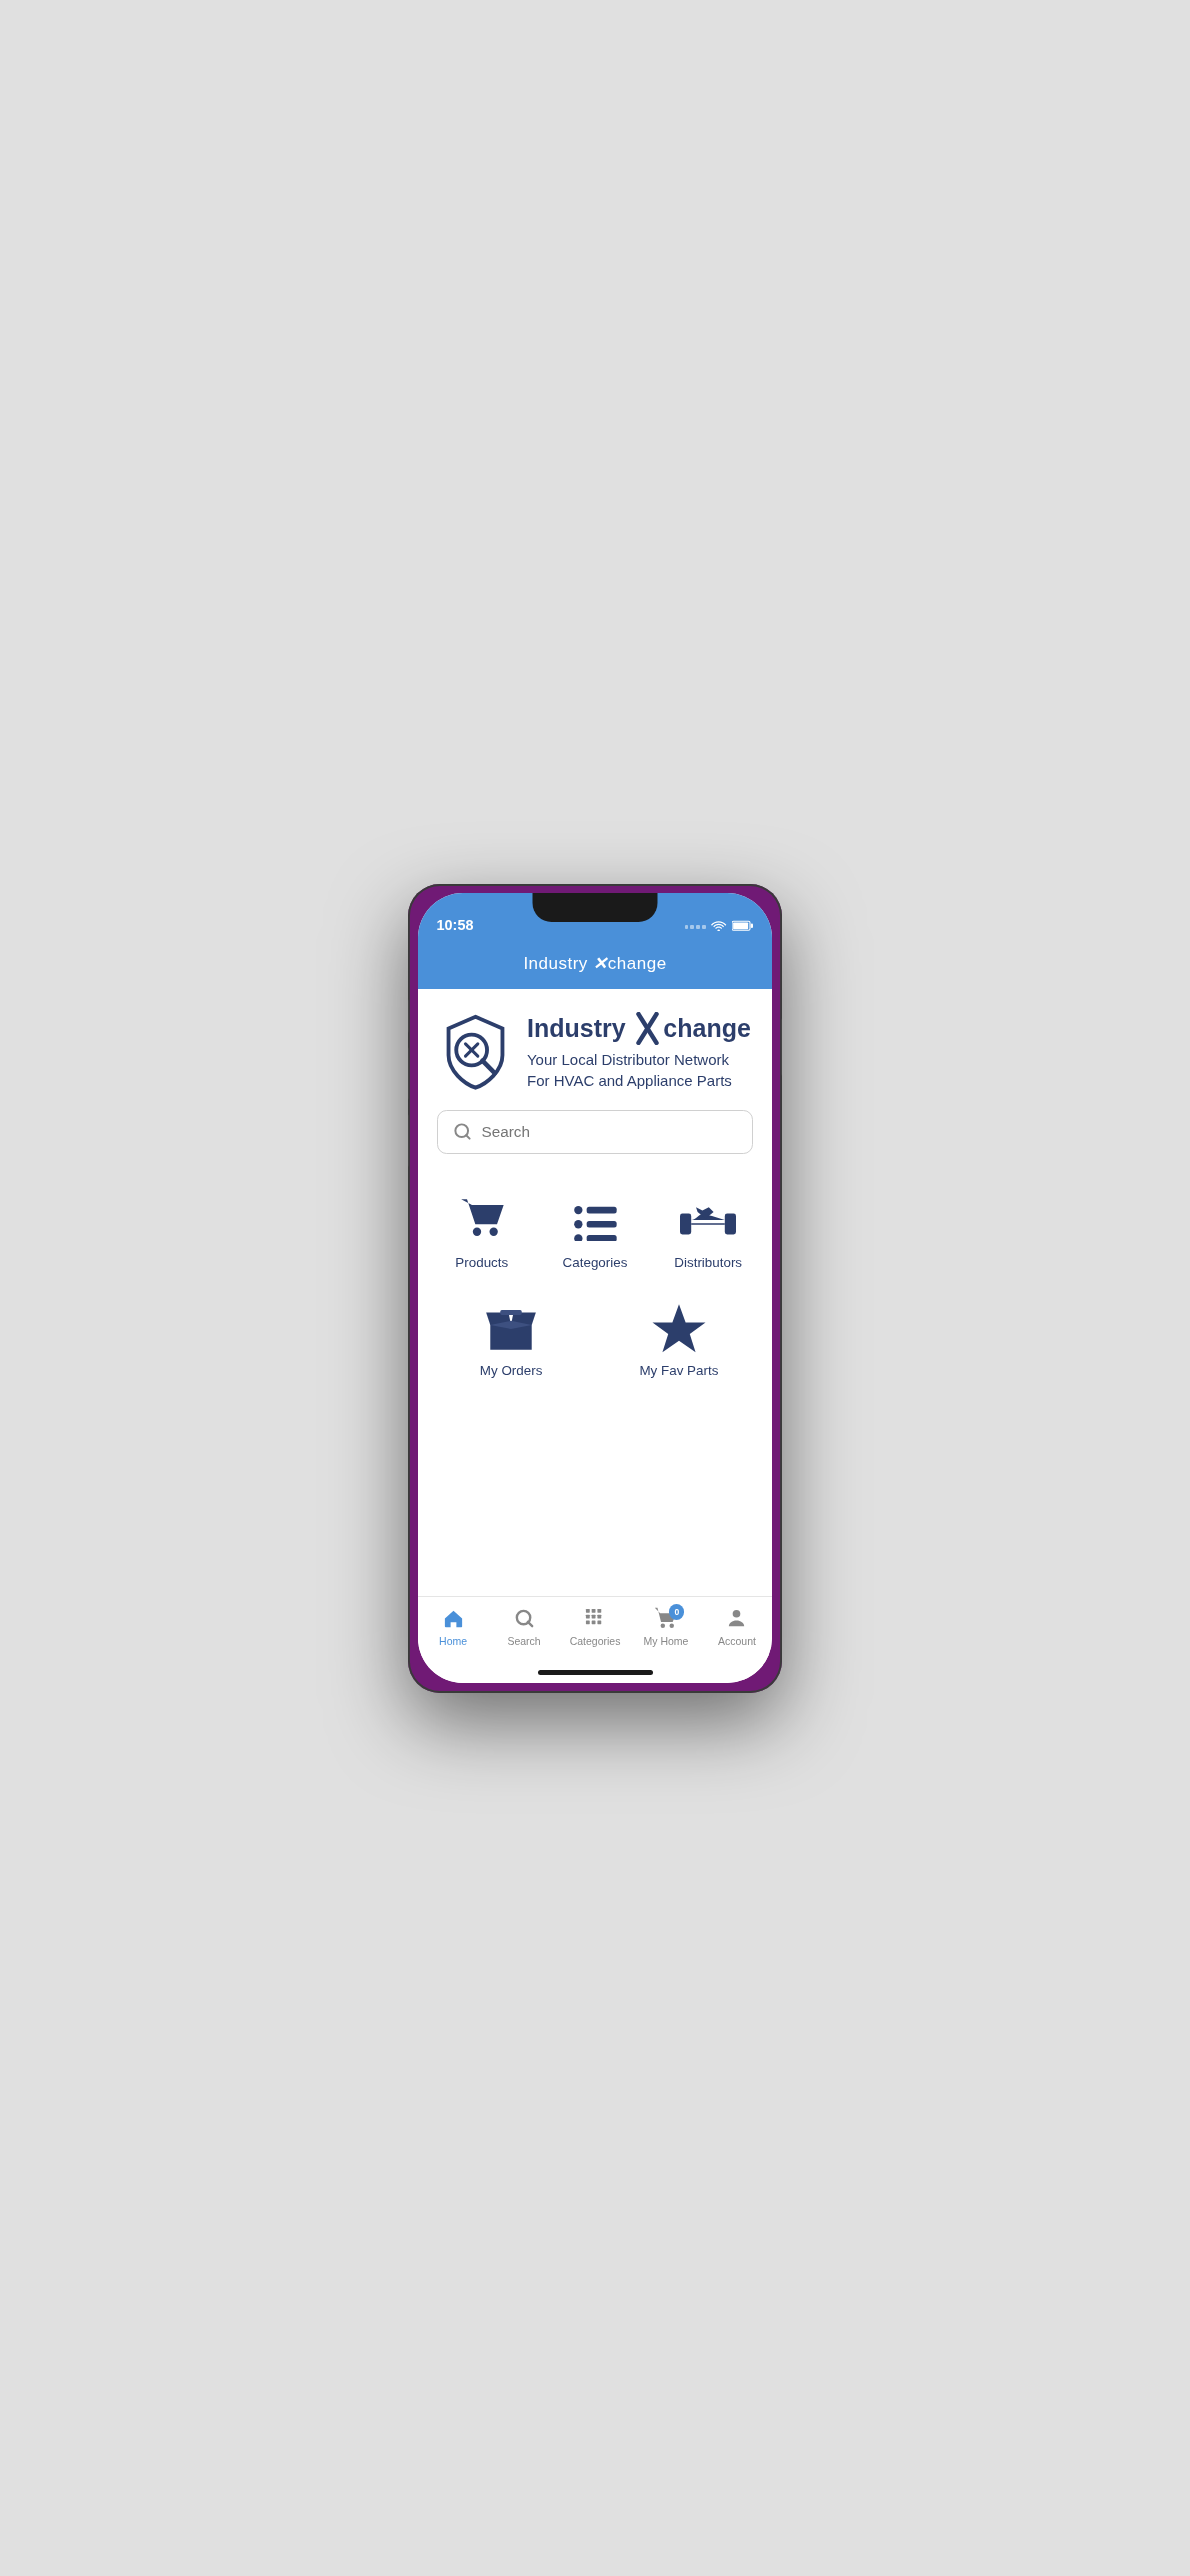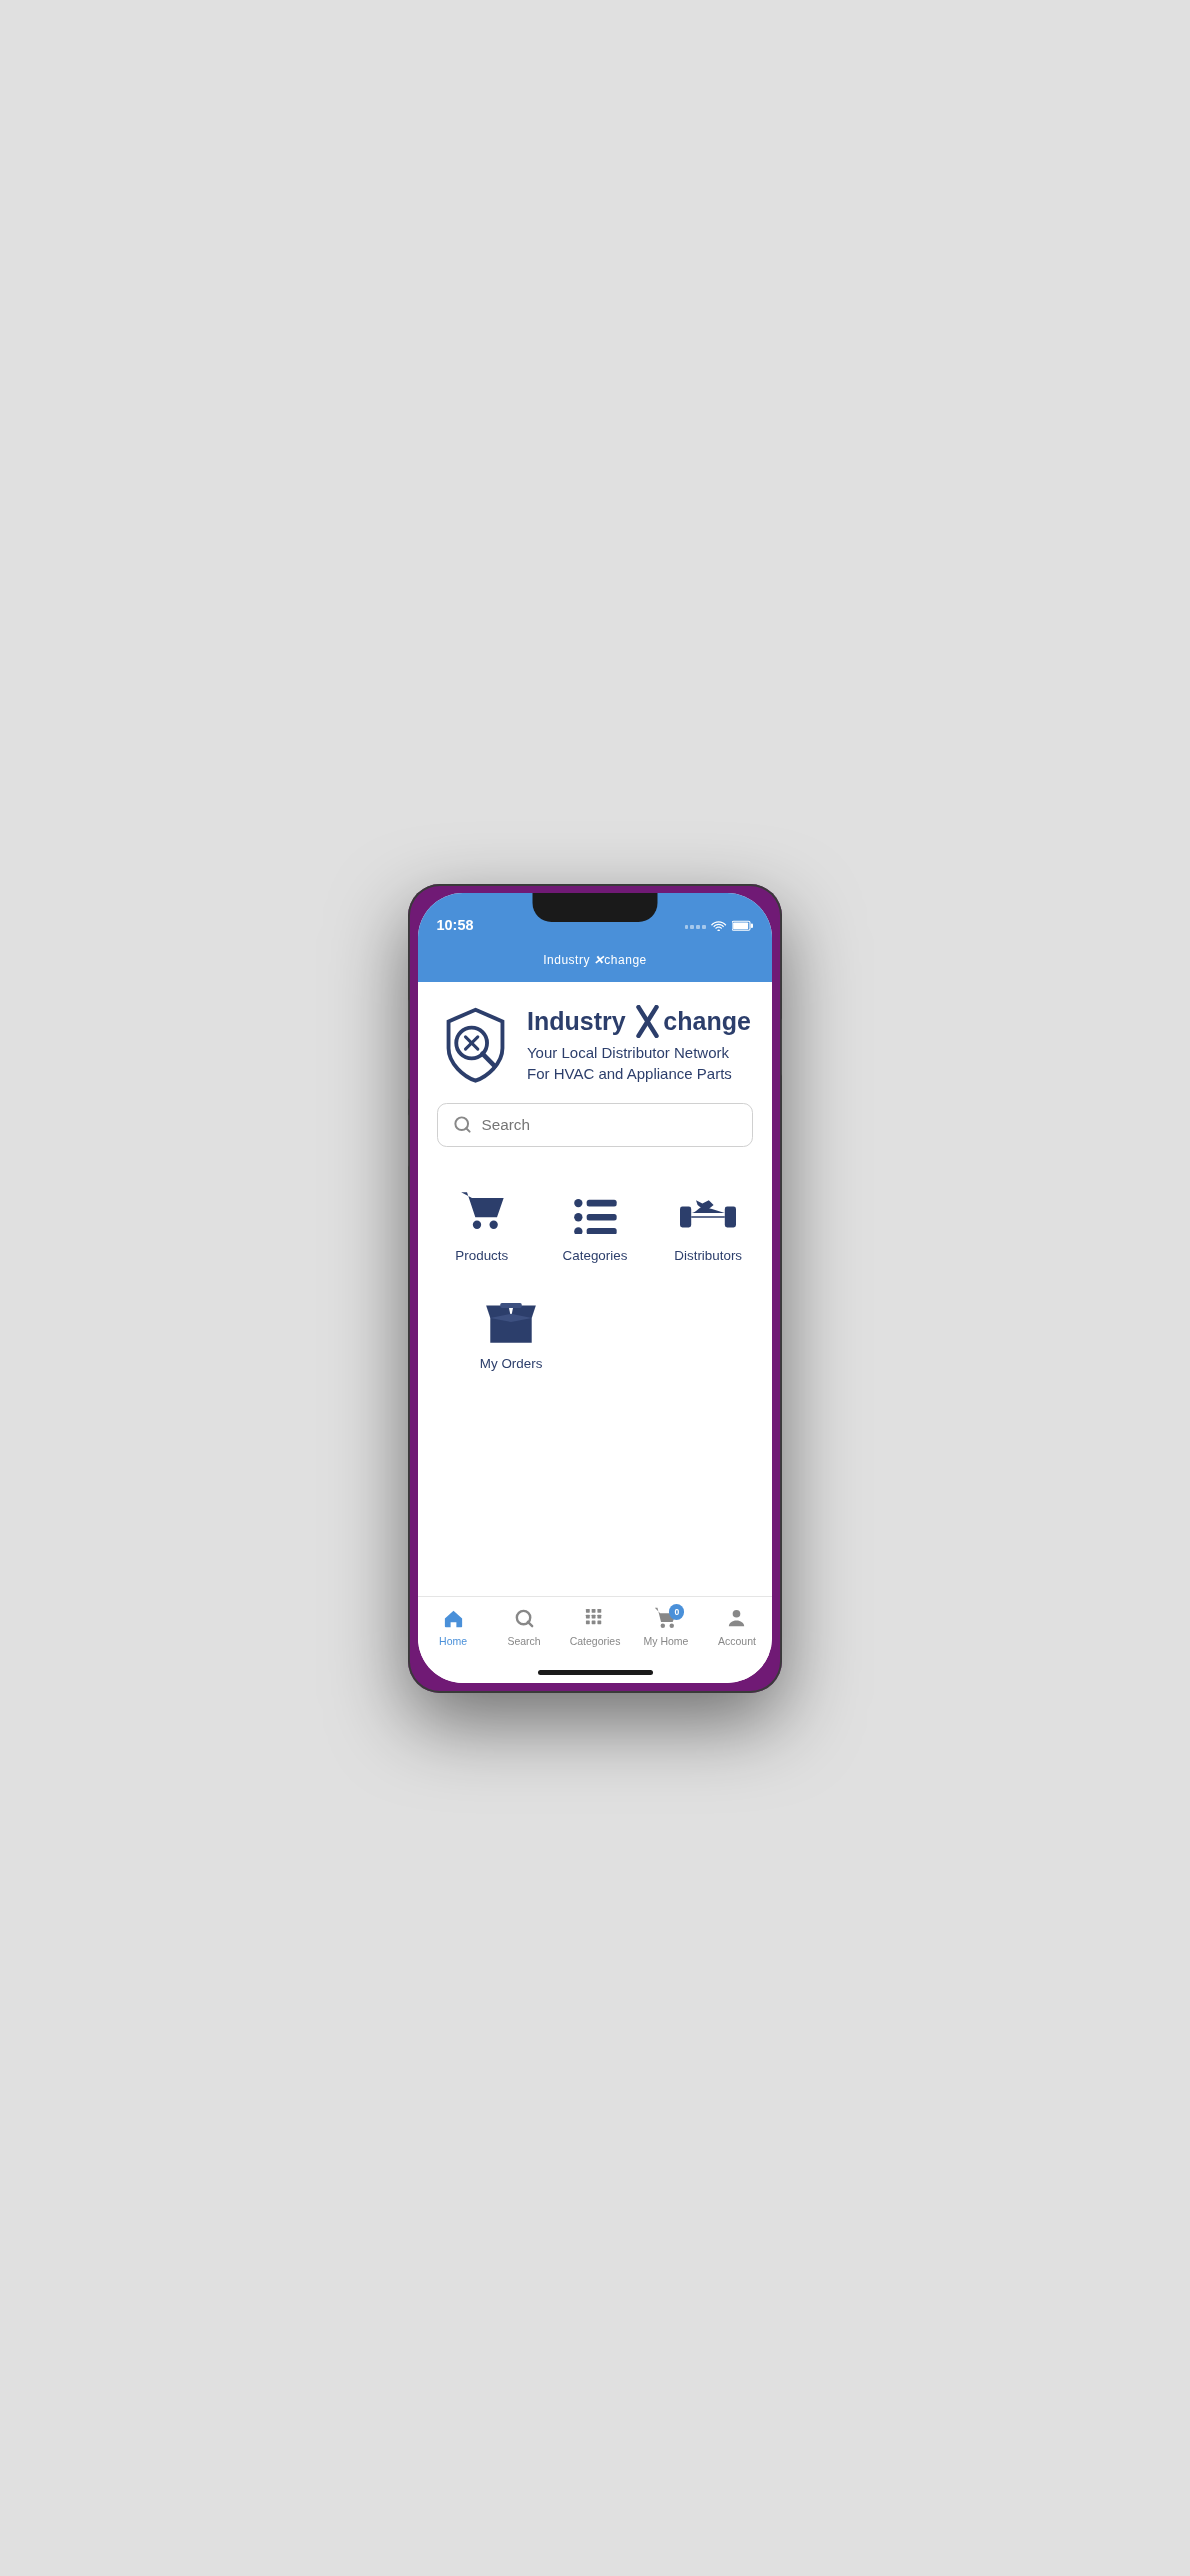--- a/index.html
+++ b/index.html
@@ -95,21 +95,21 @@
     
     .header-bar {
       background: #4a90d9;
       padding: 11.5px 19px 15.3px;
       text-align: center;
       flex-shrink: 0;
     }
 
     .header-title {
       color: white;
-      font-size: 12px;
+      font-size: 17px;
       font-weight: 500;
       letter-spacing: 0.5px;
     }
 
     .header-title .x-mark {
       font-style: italic;
       font-weight: 700;
     }
 
     
@@ -478,20 +478,28 @@
               <path d="M60 30 L65 15 L38 15 L35 30 Z"></path>
 
               <path d="M10 30 L35 35 L60 30 L35 25 Z" fill="#3d5080"></path>
 
               <rect x="22" y="12" width="26" height="6" rx="2" fill="#3d5080"></rect>
             </svg>
           </div>
           <span class="menu-item-label">My Orders</span>
         </div>
 
+        <div class="menu-item">
+          <div class="menu-item-icon">
+            <svg width="58" height="56" viewBox="0 0 70 65" fill="#2c3e6b">
+              <polygon points="35,5 43,27 67,27 48,41 55,63 35,49 15,63 22,41 3,27 27,27"></polygon>
+            </svg>
+          </div>
+          <span class="menu-item-label">My Fav Parts</span>
+        </div>
       </div>
 
       <div style="flex:1;"></div>
     </div>
 
     <div class="bottom-nav">
 
       <div class="nav-item">
         <div class="nav-icon active">
           <svg width="23" height="23" viewBox="0 0 24 24" fill="#4a90d9">

